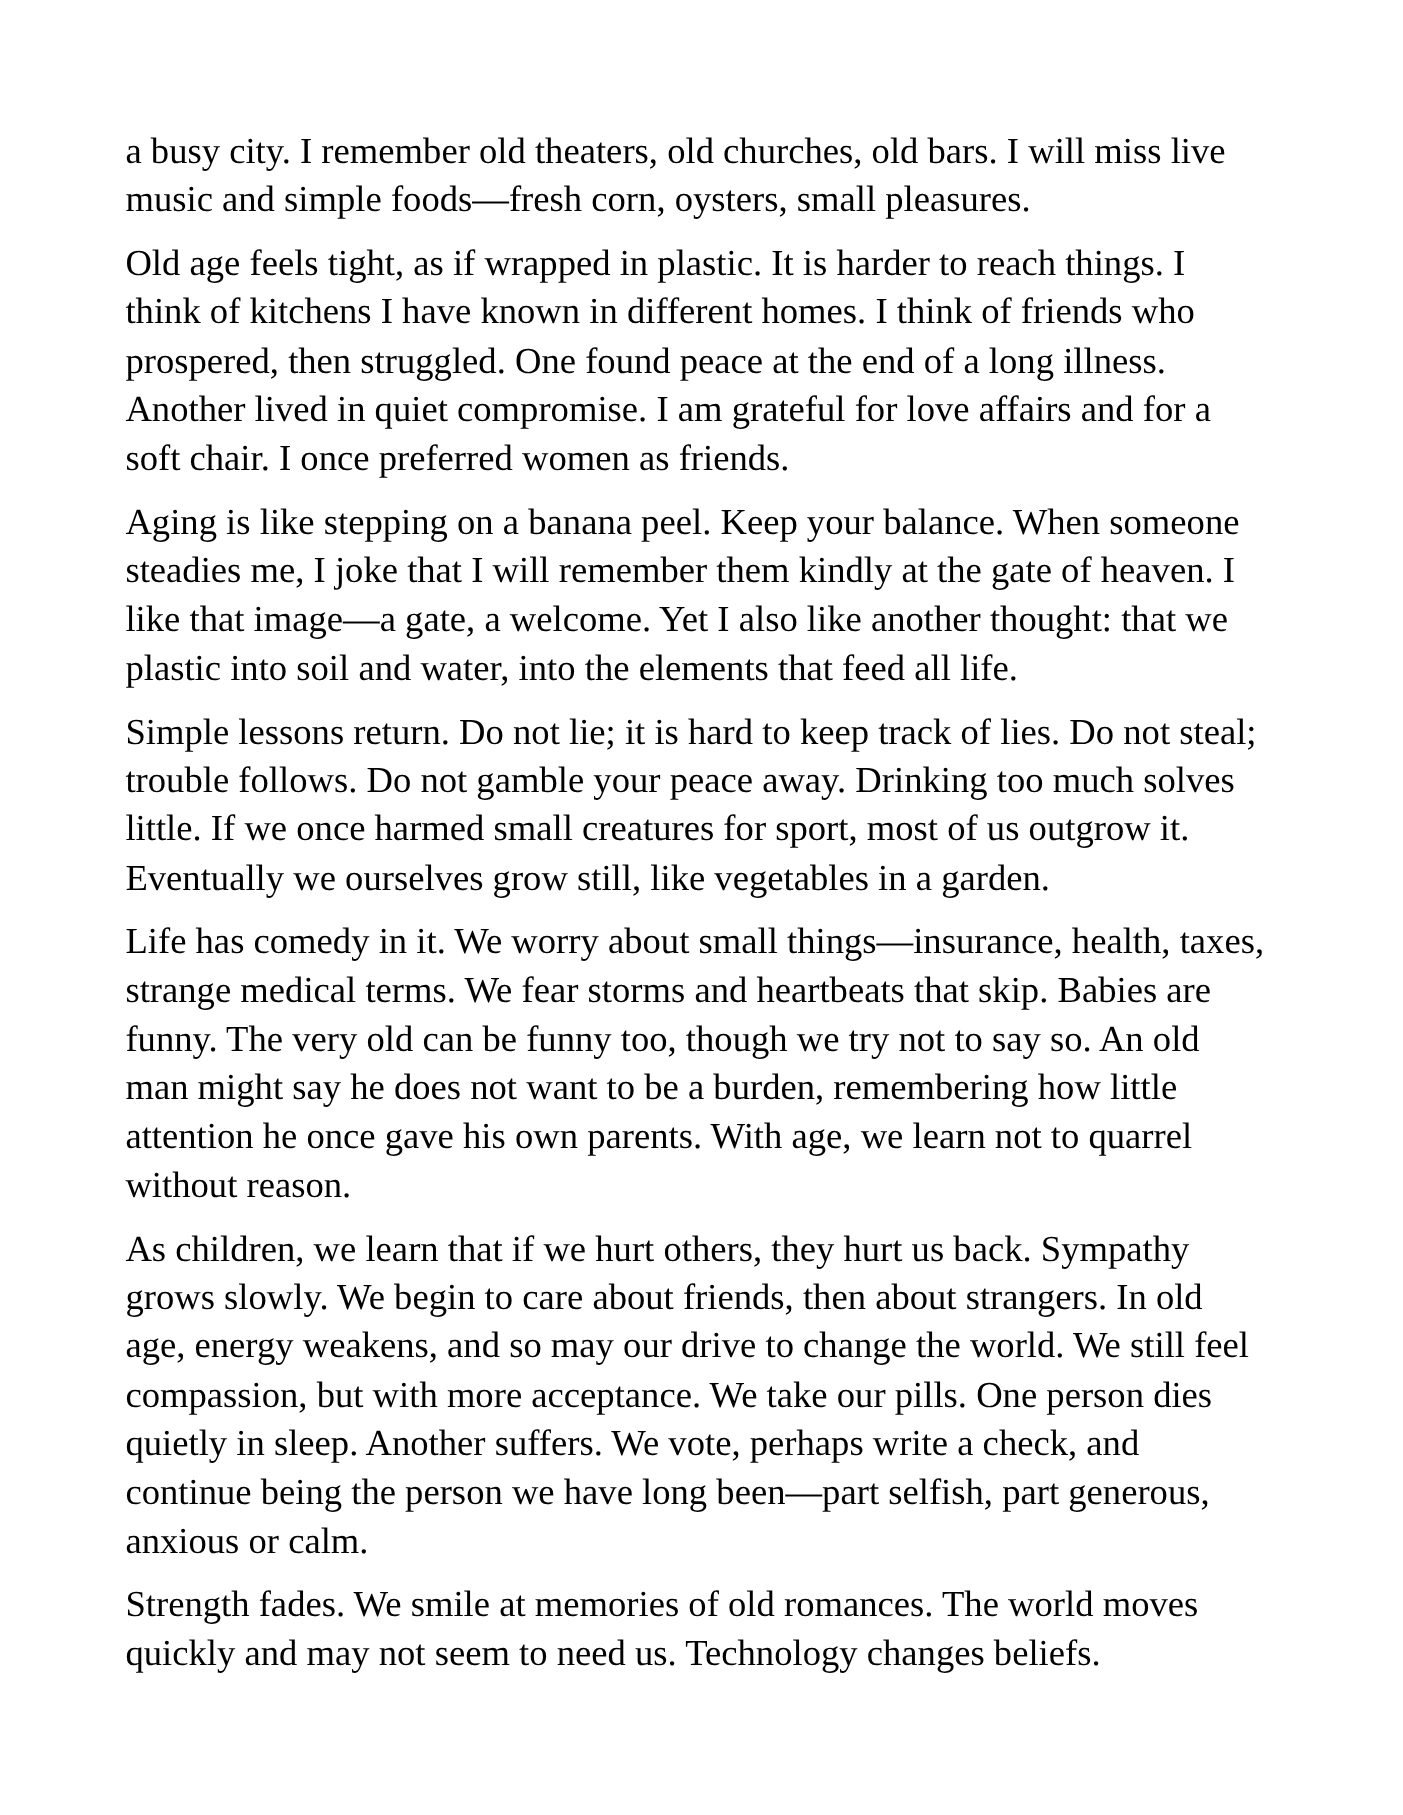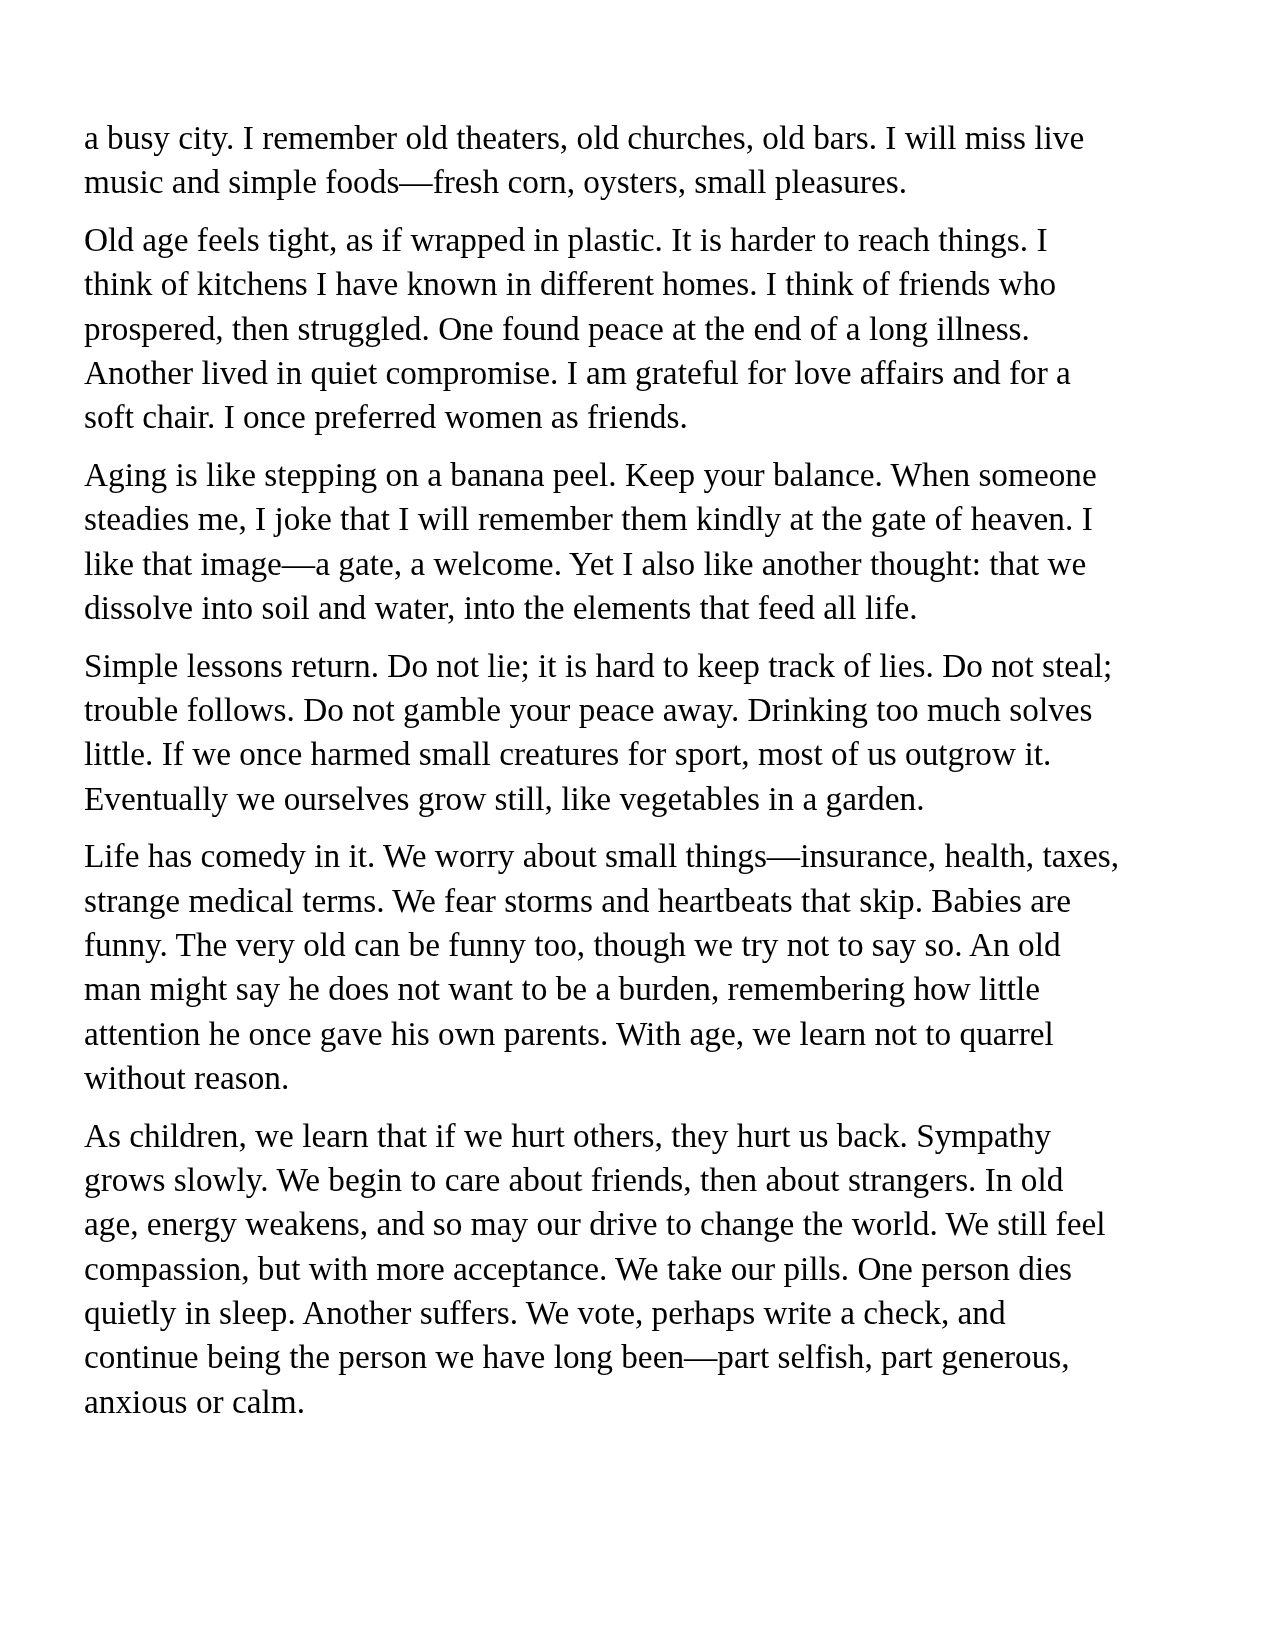--- a/index.html
+++ b/index.html
@@ -6,21 +6,21 @@
     margin: 0;
     padding: 0;
     background: #ffffff;
   }
   .page {
     position: relative;
     width: 1275px;
     height: 1650px;
     background: #ffffff;
     box-sizing: border-box;
-    padding: 116px 111px 0 84px;
+    padding: 116px 111px 0 114px;
     overflow: hidden;
   }
   .textblock {
     width: 1050px;
   }
   .textblock p {
     font-family: "Liberation Serif", "DejaVu Serif", serif;
     font-size: 33.3px;
     line-height: 44.3px;
     color: #000000;
@@ -37,32 +37,34 @@
     <p>a busy city. I remember old theaters, old churches, old bars. I will miss live
 music and simple foods—fresh corn, oysters, small pleasures.</p>
     <p>Old age feels tight, as if wrapped in plastic. It is harder to reach things. I
 think of kitchens I have known in different homes. I think of friends who
 prospered, then struggled. One found peace at the end of a long illness.
 Another lived in quiet compromise. I am grateful for love affairs and for a
 soft chair. I once preferred women as friends.</p>
     <p>Aging is like stepping on a banana peel. Keep your balance. When someone
 steadies me, I joke that I will remember them kindly at the gate of heaven. I
 like that image—a gate, a welcome. Yet I also like another thought: that we
-dissolve into soil and water, into the elements that feed all life.</p>
+plastic into soil and water, into the elements that feed all life.</p>
     <p>Simple lessons return. Do not lie; it is hard to keep track of lies. Do not steal;
 trouble follows. Do not gamble your peace away. Drinking too much solves
 little. If we once harmed small creatures for sport, most of us outgrow it.
 Eventually we ourselves grow still, like vegetables in a garden.</p>
     <p>Life has comedy in it. We worry about small things—insurance, health, taxes,
 strange medical terms. We fear storms and heartbeats that skip. Babies are
 funny. The very old can be funny too, though we try not to say so. An old
 man might say he does not want to be a burden, remembering how little
 attention he once gave his own parents. With age, we learn not to quarrel
 without reason.</p>
     <p>As children, we learn that if we hurt others, they hurt us back. Sympathy
 grows slowly. We begin to care about friends, then about strangers. In old
 age, energy weakens, and so may our drive to change the world. We still feel
 compassion, but with more acceptance. We take our pills. One person dies
 quietly in sleep. Another suffers. We vote, perhaps write a check, and
 continue being the person we have long been—part selfish, part generous,
 anxious or calm.</p>
+    <p>Strength fades. We smile at memories of old romances. The world moves
+quickly and may not seem to need us. Technology changes beliefs.</p>
   </div>
 </div>
 
 </body></html>

